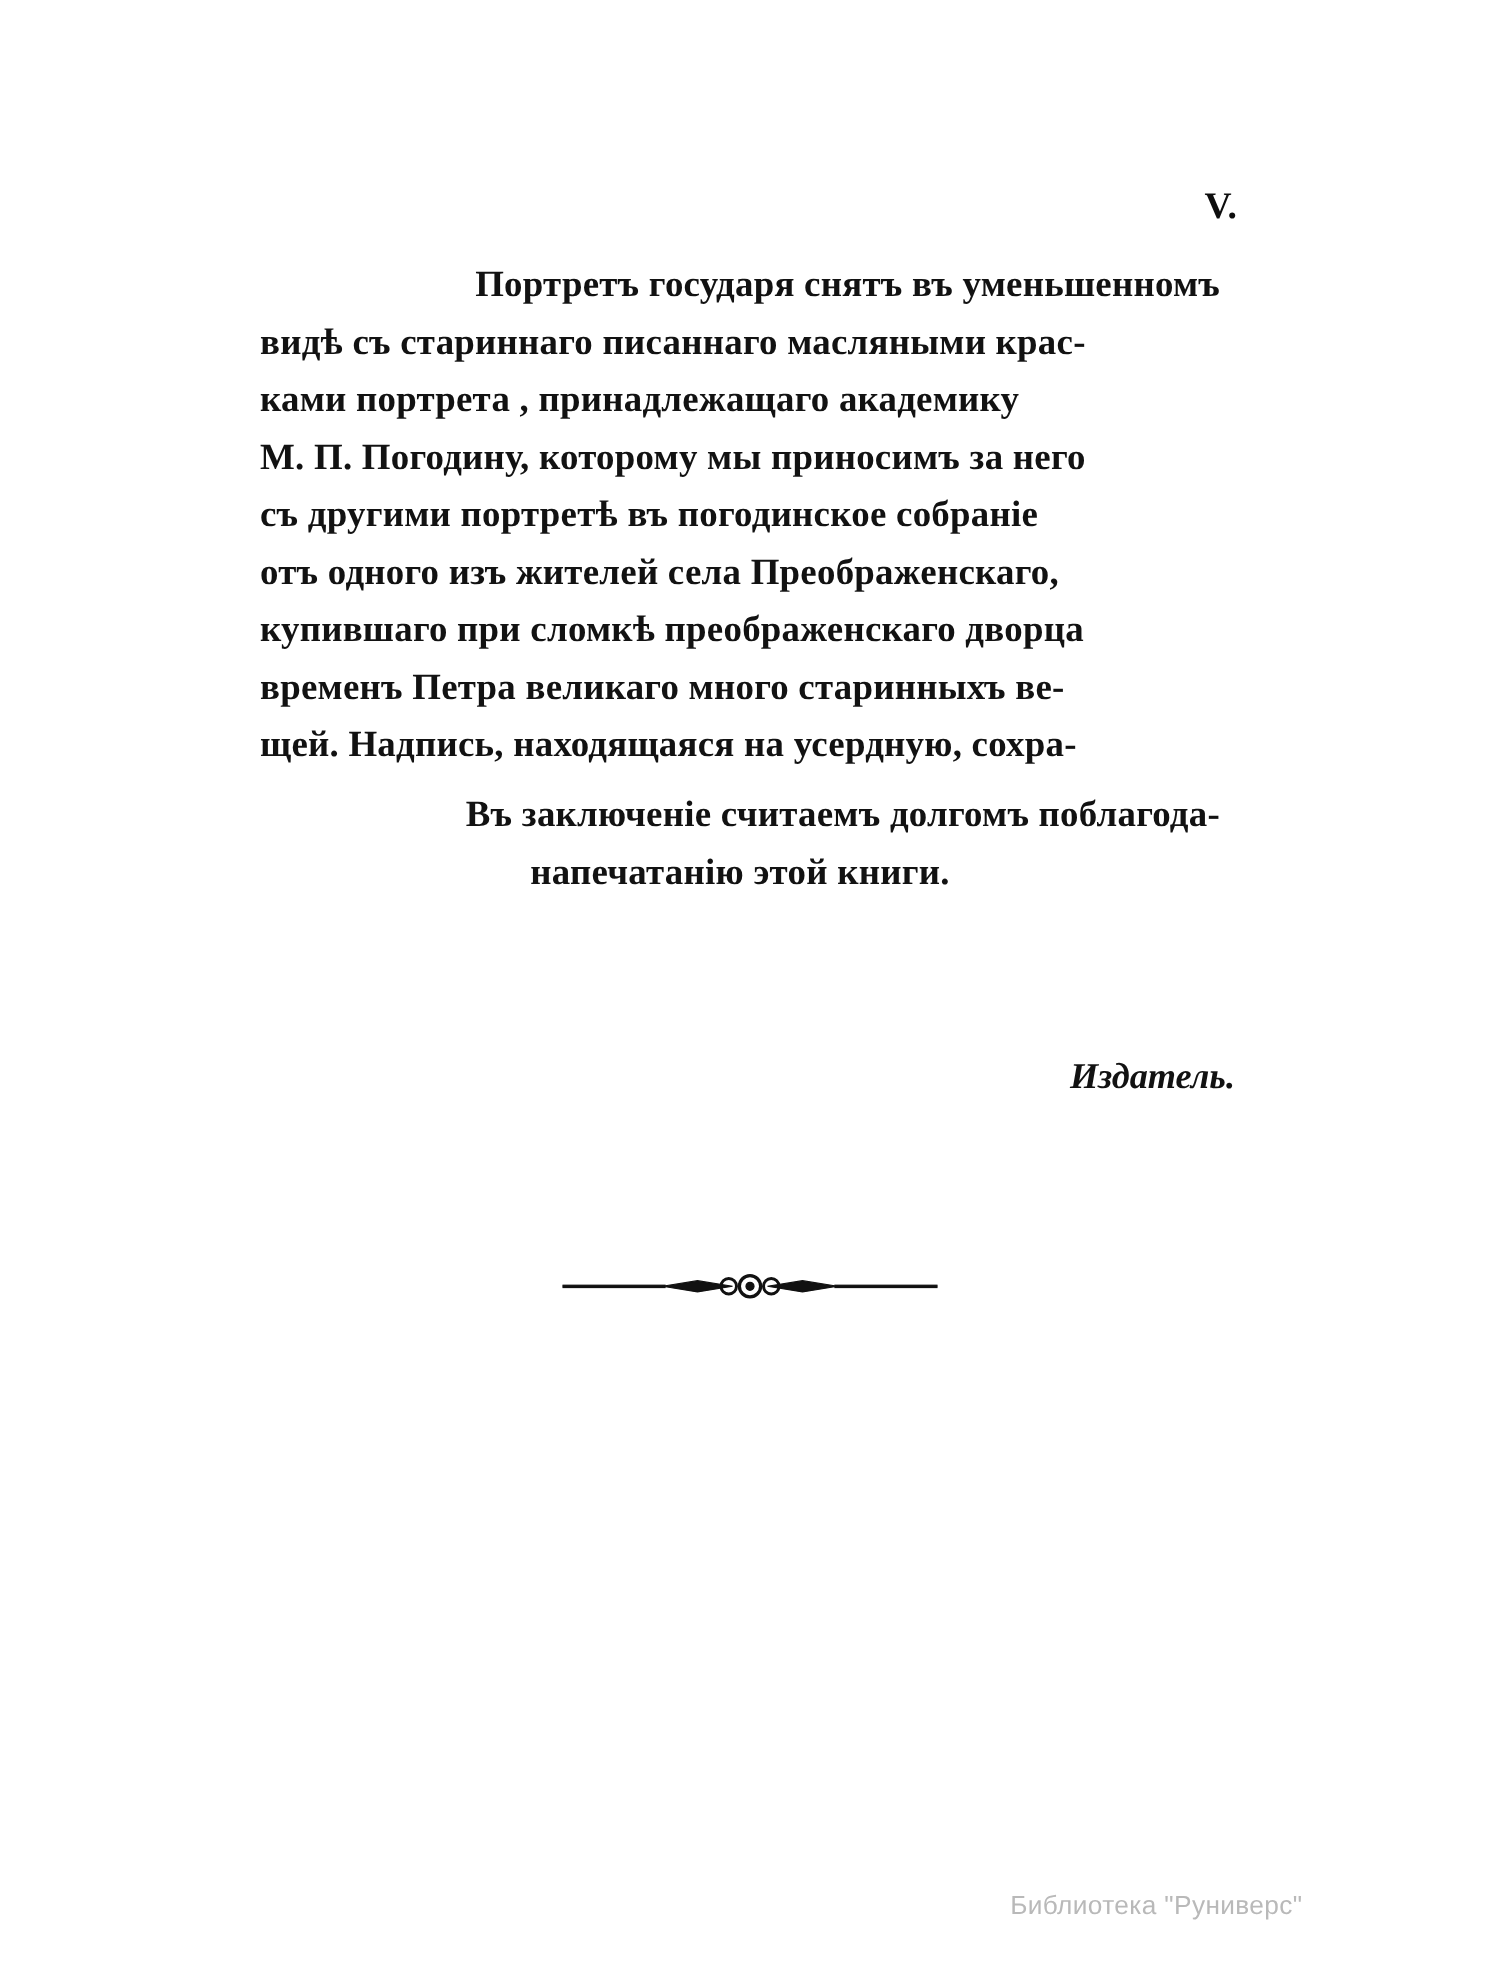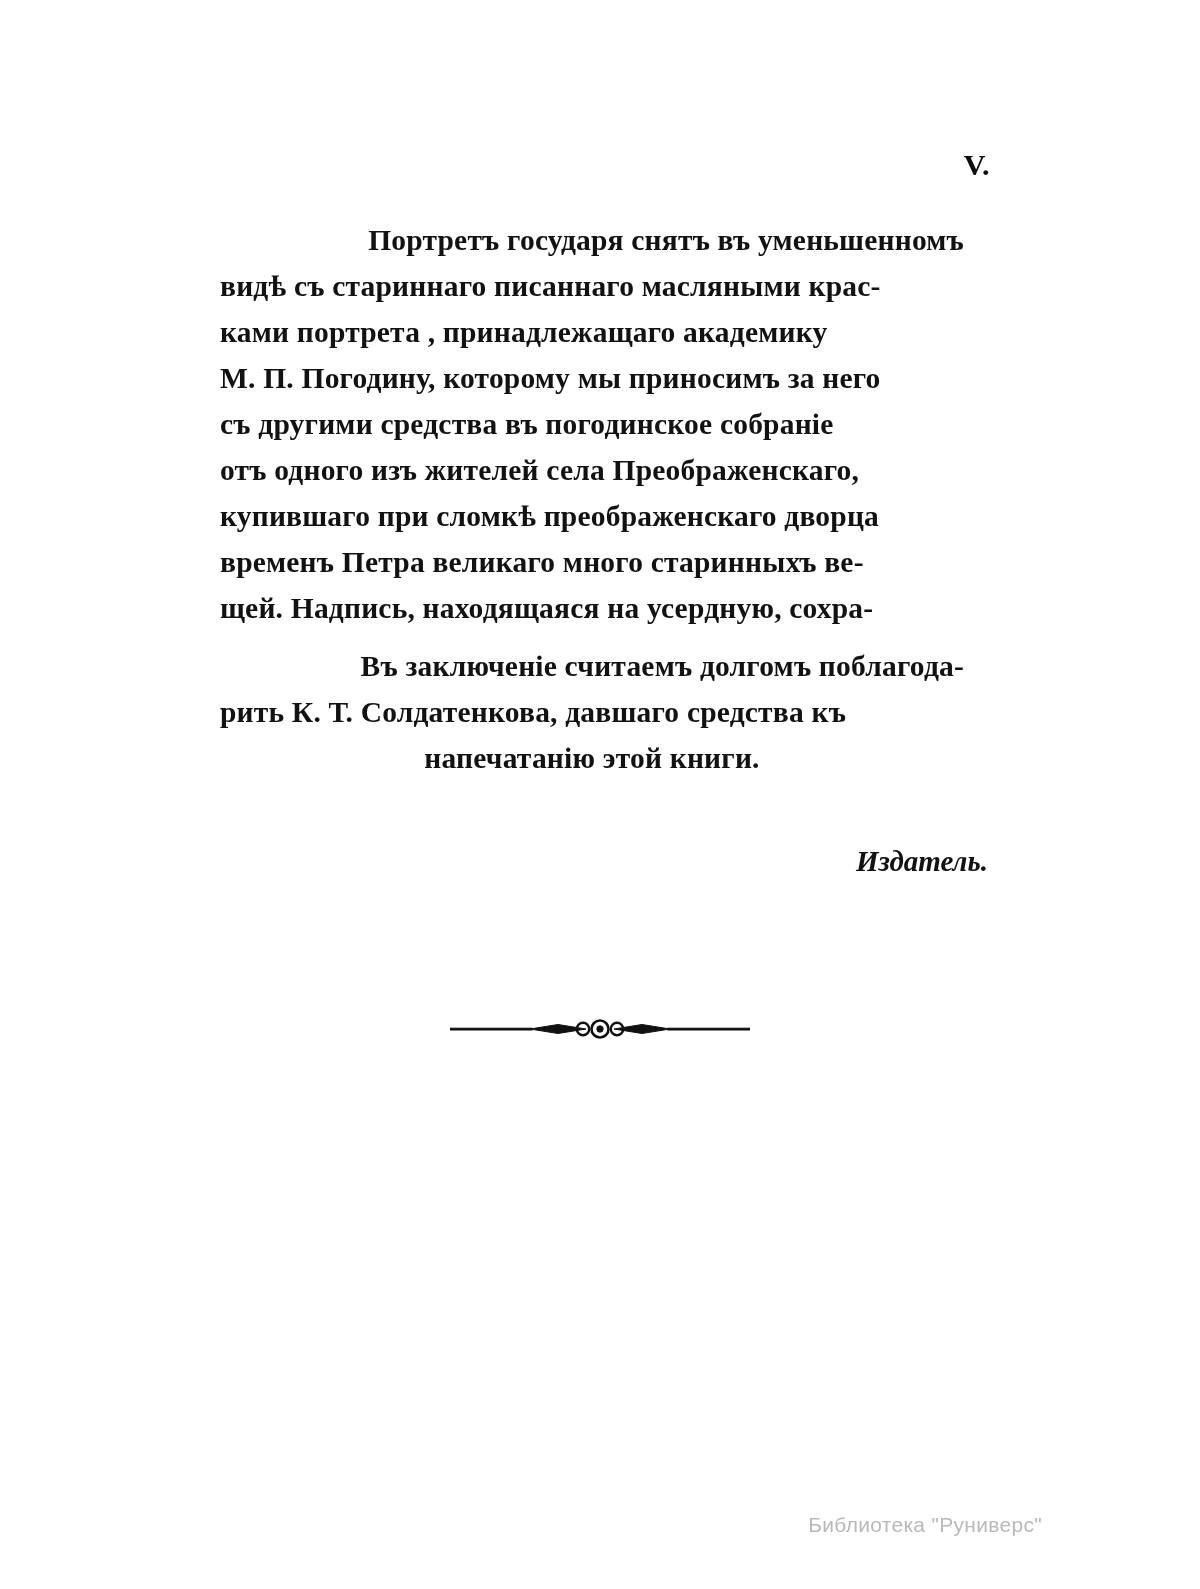--- a/index.html
+++ b/index.html
@@ -32,21 +32,21 @@
     letter-spacing: 0.5px;
     color: #0d0d0d;
   }
   .text-block {
     position: absolute;
     left: 208px;
     top: 205px;
     width: 768px;
   }
   .para {
-    margin: 12px;
+    margin: 0;
     font-size: 29.5px;
     line-height: 46px;
     text-align: justify;
     text-align-last: justify;
     color: #121212;
     letter-spacing: 0.2px;
     font-weight: 600;
   }
   
   .jline {
@@ -108,43 +108,40 @@
       <div class="jline">
           <span>видѣ съ стариннаго писаннаго масляными крас-</span>
         </div>
       <div class="jline">
           <span>ками портрета , принадлежащаго академику</span>
         </div>
       <div class="jline">
           <span>М. П. Погодину, которому мы приносимъ за него</span>
         </div>
       <div class="jline">
-          <span>съ другими средства въ погодинское собраніе</span>
+          <span>съ другими портретѣ въ погодинское собраніе</span>
         </div>
       <div class="jline">
           <span>отъ одного изъ жителей села Преображенскаго,</span>
         </div>
       <div class="jline">
           <span>купившаго при сломкѣ преображенскаго дворца</span>
         </div>
       <div class="jline">
           <span>временъ Петра великаго много старинныхъ ве-</span>
         </div>
       <div class="jline">
           <span>щей. Надпись, находящаяся на усердную, сохра-</span>
         </div>
     </div>
 
     <div class="para para-2">
       <div class="jline">
           <span class="indent"></span>
           <span>Въ заключеніе считаемъ долгомъ поблагода-</span>
-        </div>
-      <div class="jline">
-          <span>рить К. Т. Солдатенкова, давшаго средства къ</span>
         </div>
       <div class="jline last">
           <span>напечатанію этой книги.</span>
         </div>
     </div>
 
   </div>
 
   <div class="signature">Издатель.</div>
 

